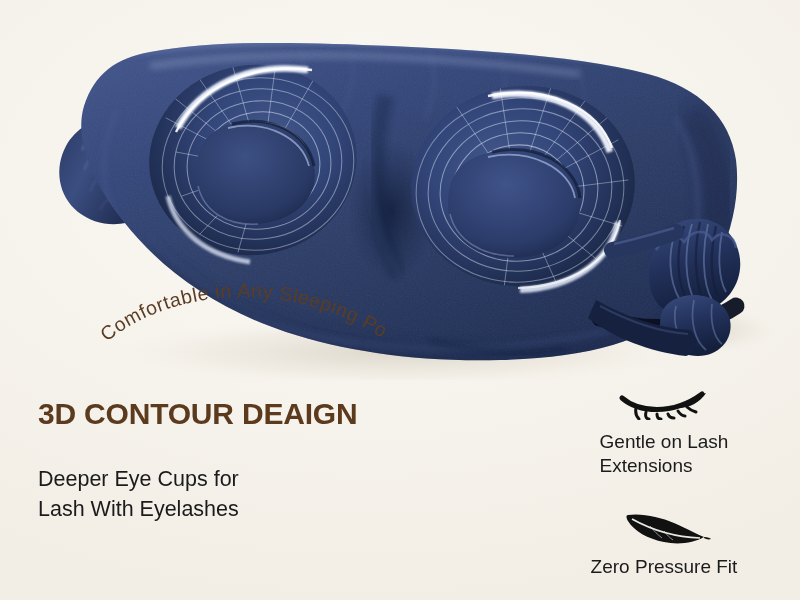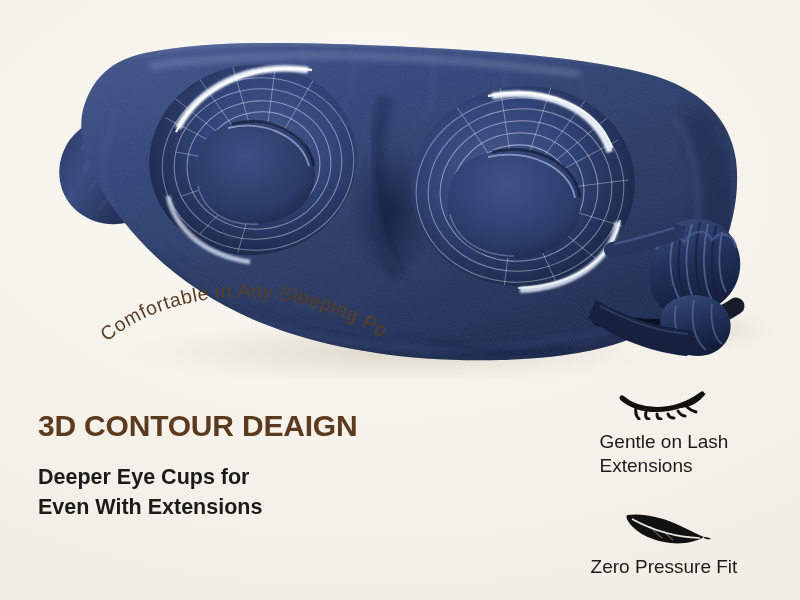--- a/index.html
+++ b/index.html
@@ -51,36 +51,36 @@
     font-family: "Liberation Sans", sans-serif;
     font-size: 19.5px;
     letter-spacing: 0.6px;
     fill: #5b3d23;
   }
 
   
   #headline-block {
     position: absolute;
     left: 38px;
-    top: 410px;
+    top: 398px;
     width: 470px;
   }
   #headline {
     margin: 0;
     font-size: 30px;
     font-weight: bold;
     line-height: 1.06;
     letter-spacing: -0.2px;
     color: #5c3a1e;
     white-space: nowrap;
   }
   #subcopy {
-    margin: 20px 0 0 0;
+    margin: 34px 0 0 0;
     font-size: 21.5px;
-    font-weight: bold;
+    font-weight: normal;
     line-height: 1.42;
     color: #1b1b1b;
   }
   #subcopy .line {
     display: block;
     white-space: nowrap;
   }
 
   
   #features {
@@ -414,21 +414,21 @@
       <text>
         <textPath href="#taglineArc" startOffset="0">Comfortable in Any Sleeping Positon</textPath>
       </text>
     </svg>
   </div>
 
   <div id="headline-block">
     <h1 id="headline">3D CONTOUR DEAIGN</h1>
     <p id="subcopy">
       <span class="line">Deeper Eye Cups for</span>
-      <span class="line">Even With Extensions</span>
+      <span class="line">Lash With Eyelashes</span>
     </p>
   </div>
 
   <div id="features">
 
     <div class="feature" id="feature-lash">
       <span class="feature-icon">
         <svg width="96" height="34" viewBox="0 0 96 34">
 
           <path d="M6,12 C 22,26 56,30 86,8" stroke="#111111" stroke-width="5" fill="none" stroke-linecap="round"></path>

